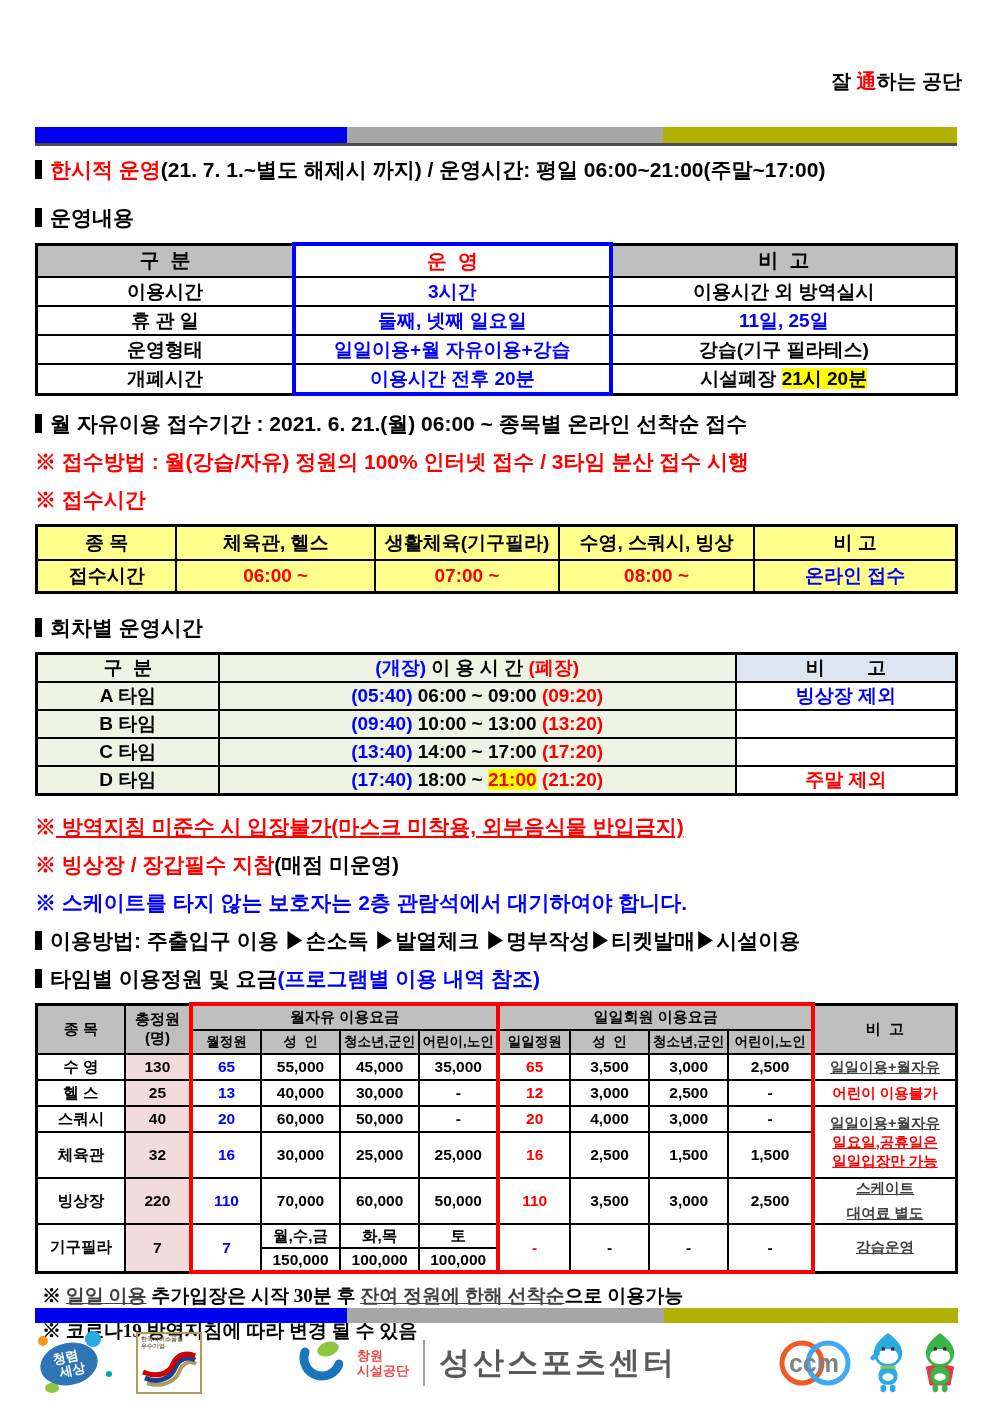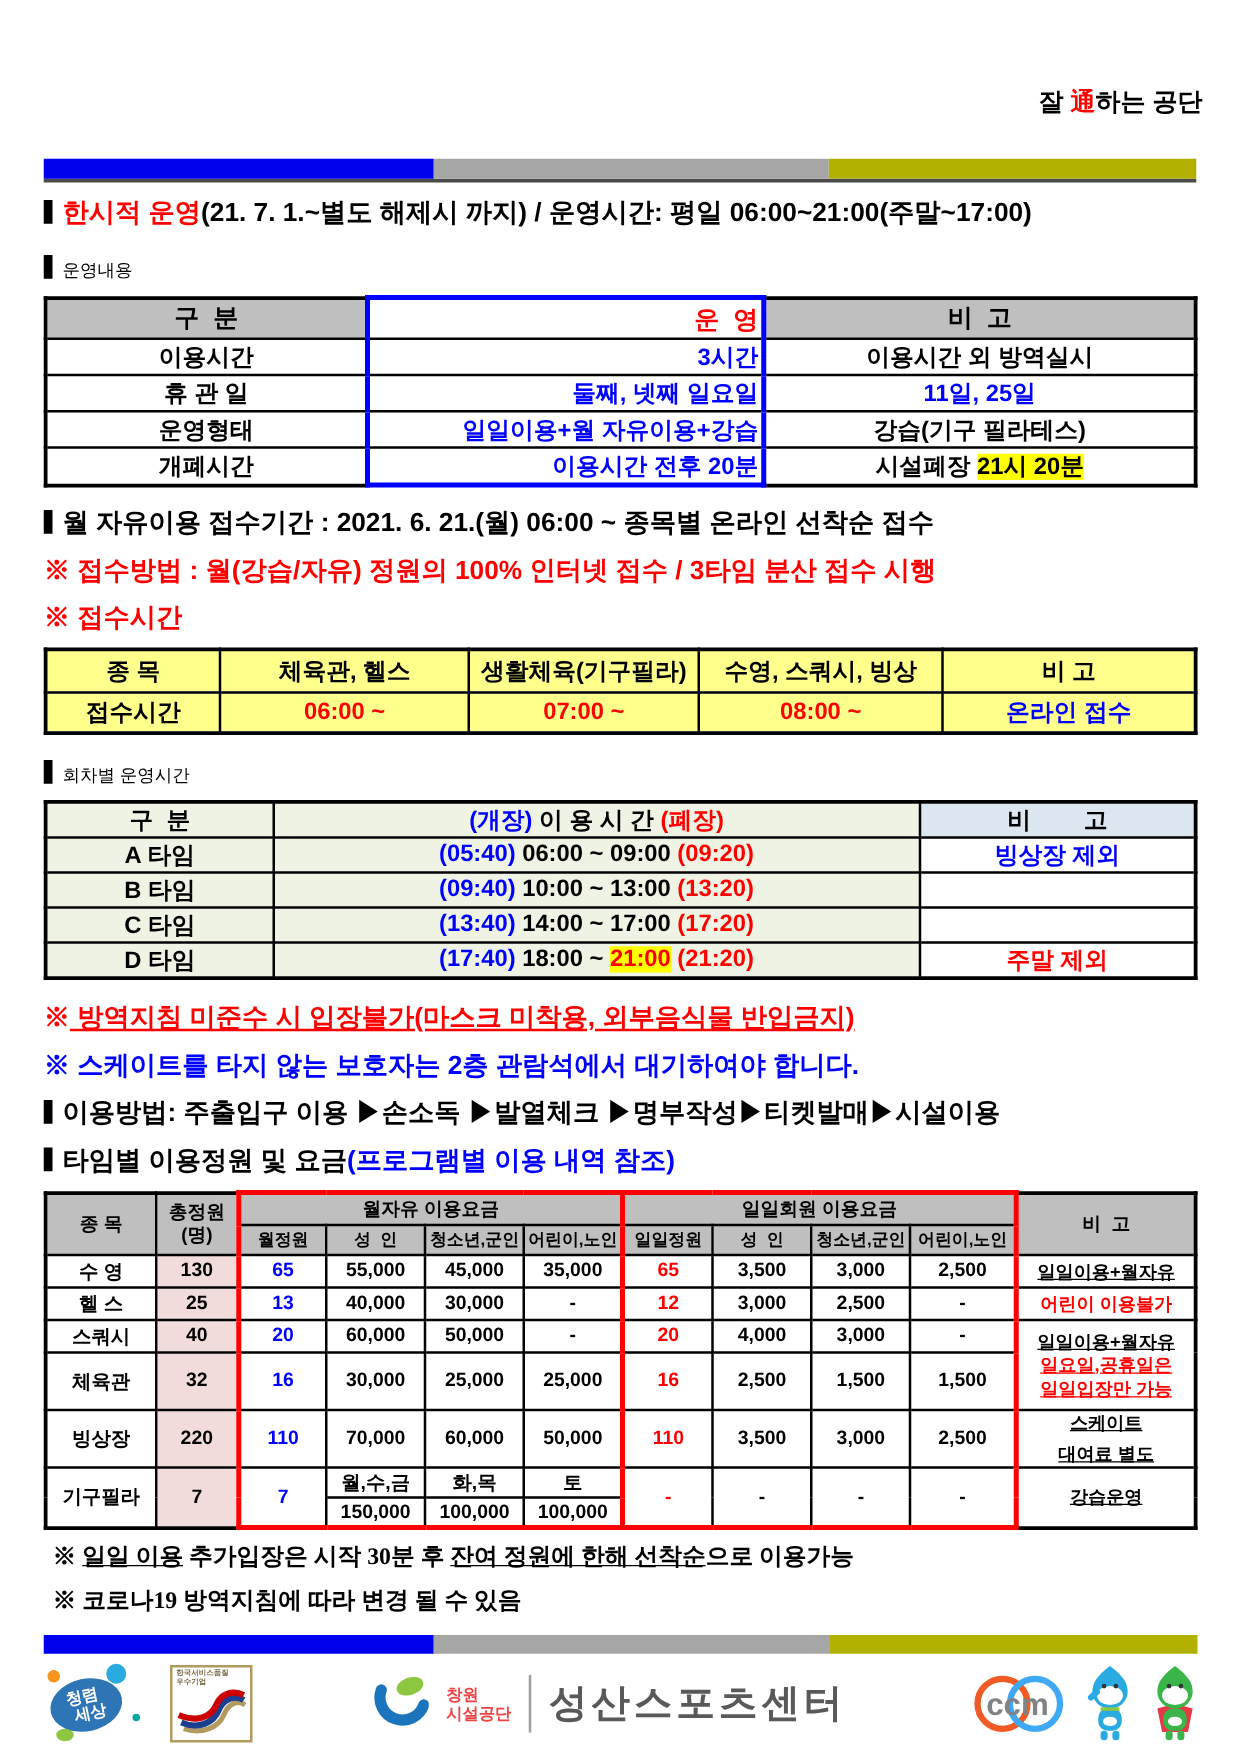--- a/index.html
+++ b/index.html
@@ -8,33 +8,33 @@
   .slogan{padding-top:68px;margin-right:30px;text-align:right;font-size:20px;font-weight:bold;}
   .slogan .hanja{color:#ff0000;}
   .bar{margin:32px 35px 0 35px;height:16px;display:flex;border-bottom:3px solid #4a4a4a;}
   .bar .b-blue{width:33.8%;background:#0000ee;}
   .bar .b-gray{width:34.3%;background:#a6a6a6;}
   .bar .b-olive{width:31.9%;background:#b2b100;}
   .title{margin-top:2px;text-align:center;font-size:54px;font-weight:900;color:#0b00f5;
          letter-spacing:6px;text-shadow:3px 3px 0 #2e2e7a;}
   .vbar{display:inline-block;width:7px;height:19px;background:#000;margin-right:8px;vertical-align:-2px;}
   .line{margin:10px 35px 0 35px;font-size:21px;font-weight:bold;white-space:nowrap;}
-  .sec-head{margin:20px 35px 0 35px;font-size:14px;font-weight:normal;}
+  .sec-head{margin:20px 35px 0 35px;font-size:21px;font-weight:bold;}
   .red{color:#ff0000;} .blue{color:#0000ff;}
   .ru{color:#ff0000;text-decoration:underline;}
-  .bu{color:#000000;text-decoration:underline;}
+  .bu{color:#404040;text-decoration:underline;}
   .hl{background:#ffff00;}
   table{border-collapse:collapse;table-layout:fixed;margin:10px 0 0 35px;width:923px;border:3px solid #000;}
   td,th{border:2px solid #000;text-align:center;vertical-align:middle;font-weight:bold;padding:0 2px;overflow:hidden;}
   th{white-space:pre;}
   
   .t1 th{background:#bfbfbf;font-size:20px;height:30px;}
   .t1 td{font-size:19px;height:27px;}
   .t1 th.op-h{background:#fff;color:#ff0000;}
-  .bl{border-left:4px solid #0000ff!important;text-align:right;} .br{border-right:4px solid #0000ff!important;}
+  .bl{border-left:4px solid #0000ff!important;} .br{border-right:4px solid #0000ff!important;}
   .bt{border-top:4px solid #0000ff!important;} .bb{border-bottom:4px solid #0000ff!important;}
   
   .t2 th,.t2 td{background:#ffff8c;font-size:19px;}
   .t2 th{height:32px;} .t2 td{height:30px;}
   
   .t3 th,.t3 td{background:#eff3e3;font-size:19px;}
   .t3 th{height:26px;} .t3 td{height:25px;}
   .t3 th.note-h{background:#dce6f1;}
   .t3 td.note-cell{background:#fff;}
   
@@ -177,20 +177,21 @@
     </tr>
     <tr>
       <td>D 타임</td>
       <td><span class="blue">(17:40)</span> <span>18:00 ~ </span><span class="red hl">21:00</span> <span class="red">(21:20)</span></td>
       <td class="note-cell red">주말 제외</td>
     </tr>
   </tbody>
     </table>
 
   <div class="note-line" style="margin-top:16px;"><span class="red">※</span><span class="ru"> 방역지침 미준수 시 입장불가(마스크 미착용, 외부음식물 반입금지)</span></div>
+  <div class="note-line"><span class="red">※</span><span class="red"> 빙상장 / 장갑필수 지참</span><span>(매점 미운영)</span></div>
   <div class="note-line"><span class="blue">※</span><span class="blue"> 스케이트를 타지 않는 보호자는 2층 관람석에서 대기하여야 합니다.</span></div>
   <div class="note-line"><span class="vbar"></span><span>이용방법: 주출입구 이용 ▶손소독 ▶발열체크 ▶명부작성▶티켓발매▶시설이용</span></div>
   <div class="note-line"><span class="vbar"></span><span>타임별 이용정원 및 요금</span><span class="blue">(프로그램별 이용 내역 참조)</span></div>
 
   <table class="t4">
     <colgroup>
         <col style="width:9.6%">
         <col style="width:7.2%">
         <col style="width:7.6%">
         <col style="width:8.6%">

